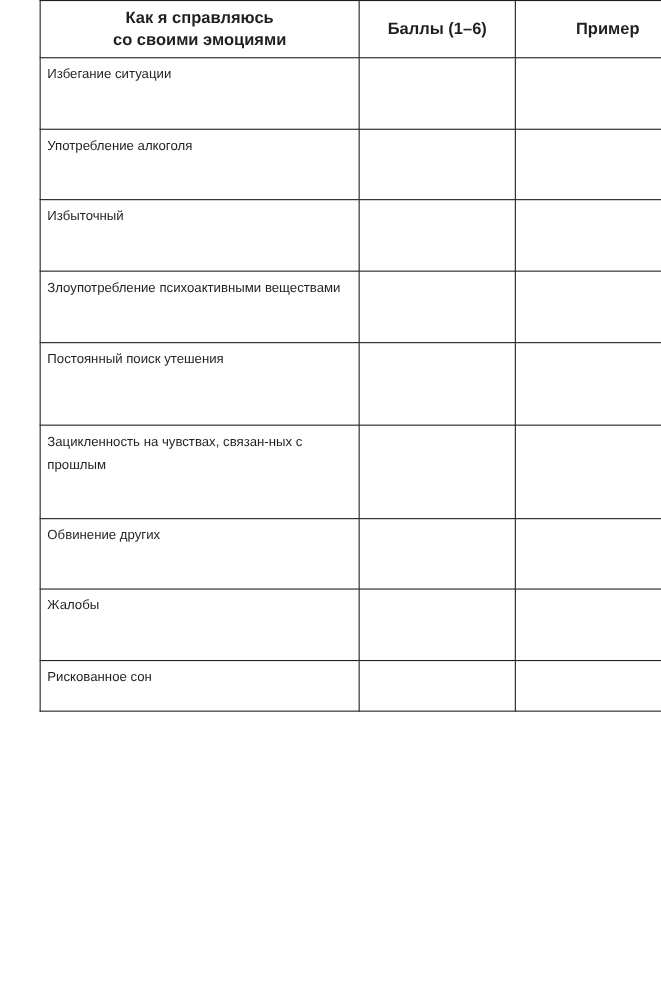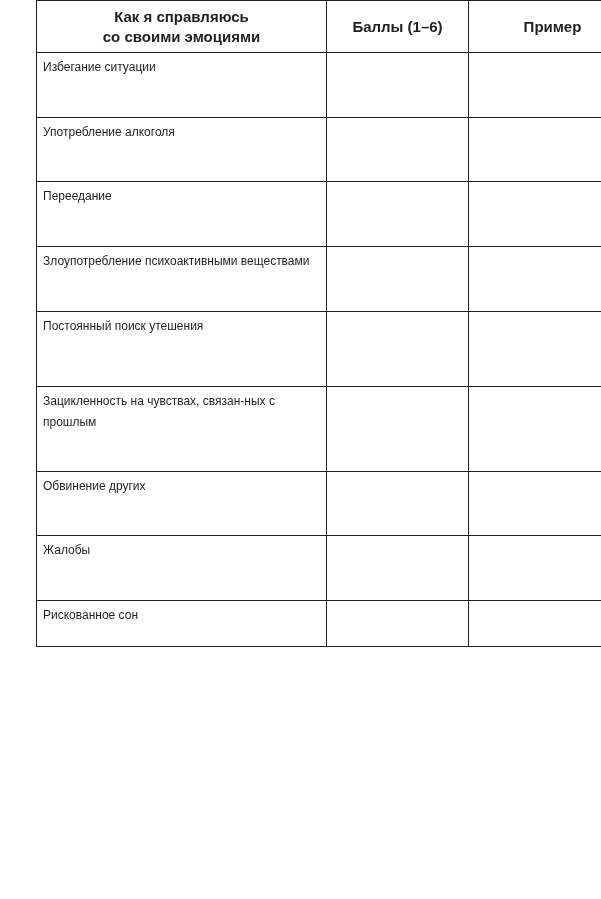--- a/index.html
+++ b/index.html
@@ -36,21 +36,21 @@
         <td class="label">Избегание ситуации</td>
         <td></td>
         <td></td>
       </tr>
       <tr style="height: 64px;">
         <td class="label">Употребление алкоголя</td>
         <td></td>
         <td></td>
       </tr>
       <tr style="height: 65px;">
-        <td class="label">Переедание</td>
+        <td class="label">Избыточный</td>
         <td></td>
         <td></td>
       </tr>
       <tr style="height: 65px;">
         <td class="label">Злоупотребление психоактивными веществами</td>
         <td></td>
         <td></td>
       </tr>
       <tr style="height: 75px;">
         <td class="label">Постоянный поиск утешения</td>

